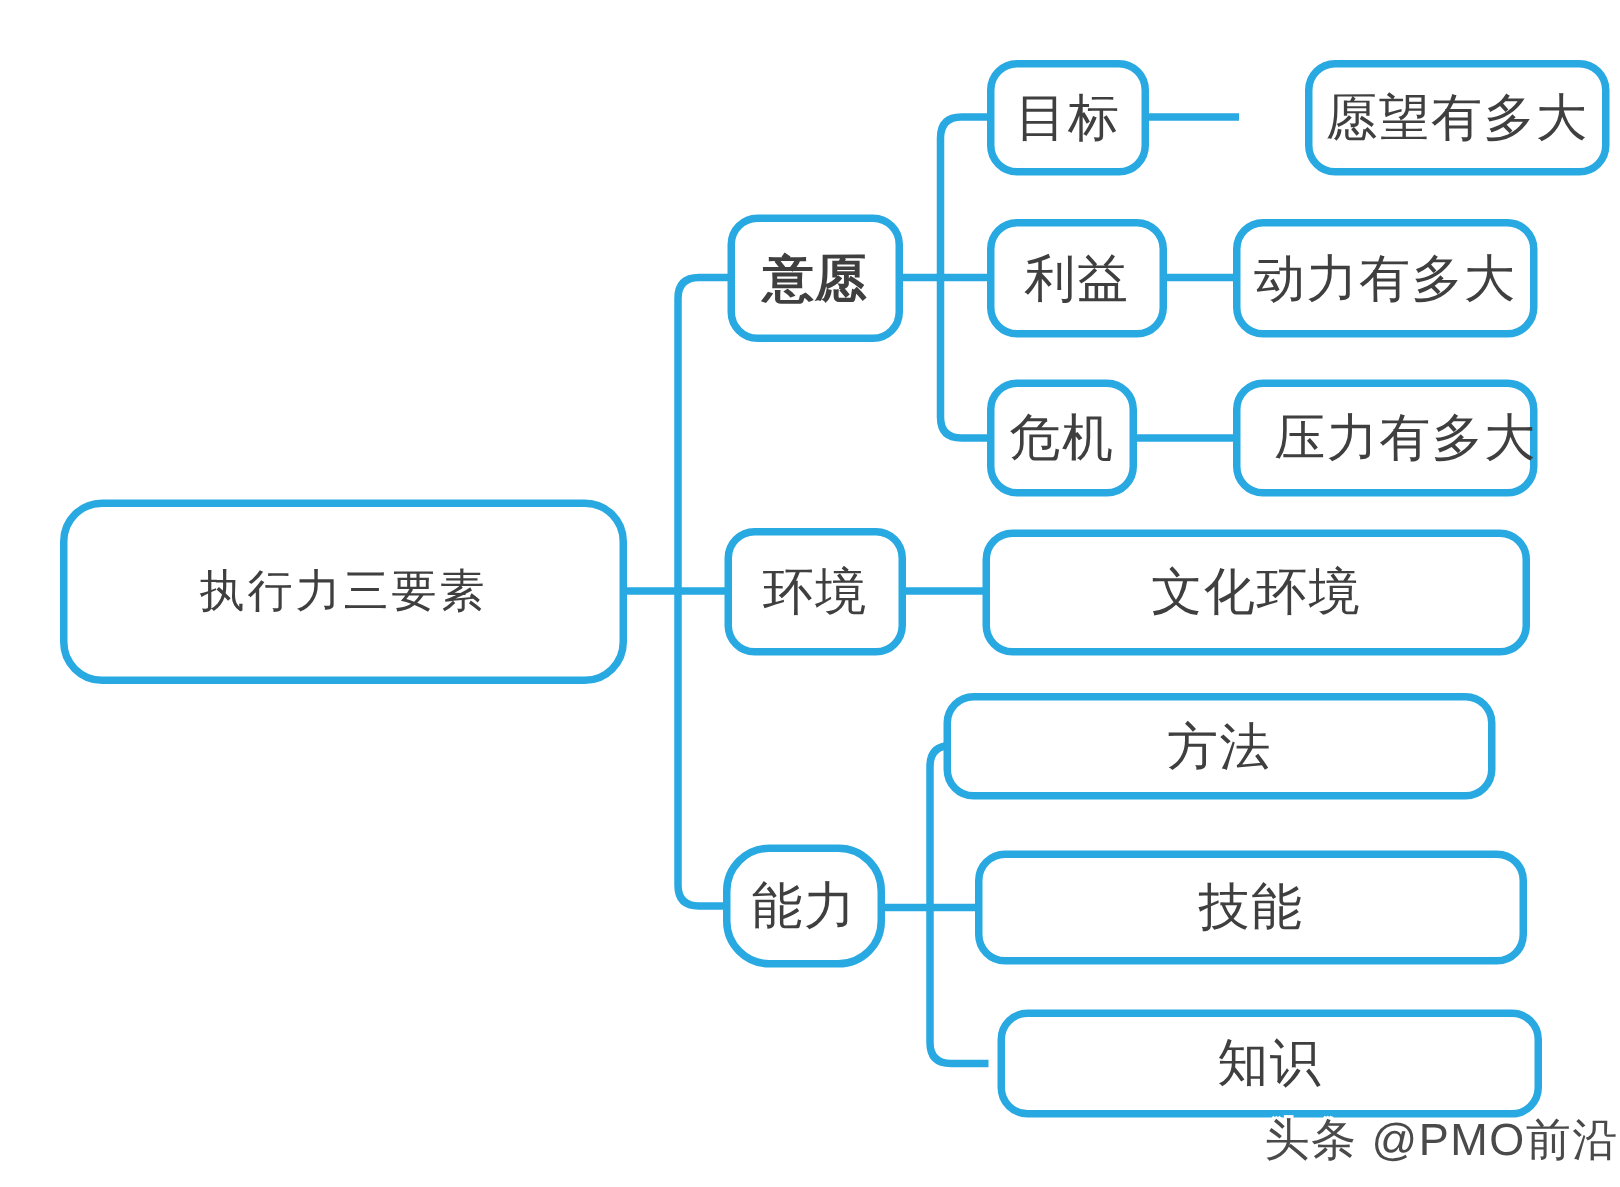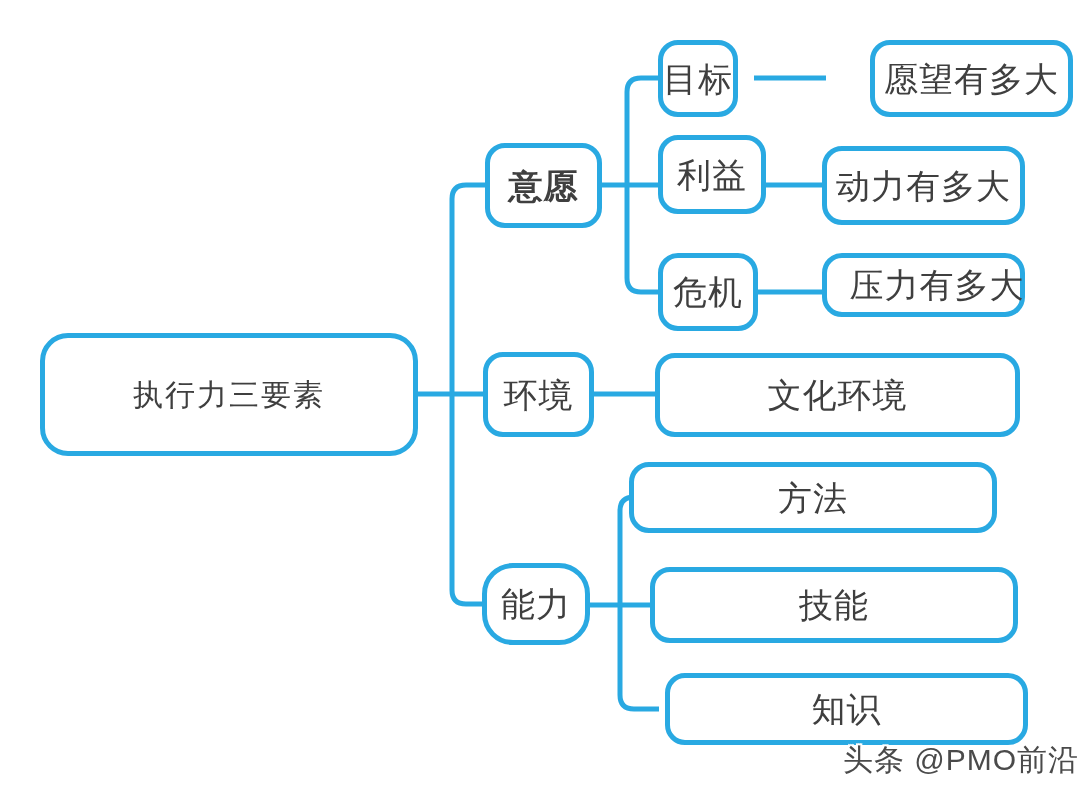--- a/index.html
+++ b/index.html
@@ -92,30 +92,30 @@
 
     <path d="M 586 605 H 654"></path>
 
     <path d="M 656 497 H 634 Q 620 497 620 511 V 695 Q 620 709 634 709 H 659"></path>
   </svg>
 
   <div class="node root" style="left:40px; top:333px; width:378px; height:123px;">执行力三要素</div>
 
   <div class="node" style="left:485px; top:143px; width:117px; height:85px;font-weight:bold;">意愿</div>
 
-  <div class="node" style="left:658px; top:40px; width:80px; height:77px;">目标</div>
+  <div class="node" style="left:658px; top:40px; width:108px; height:77px;">目标</div>
   <div class="node" style="left:870px; top:40px; width:203px; height:77px;">愿望有多大</div>
 
-  <div class="node" style="left:658px; top:135px; width:108px; height:79px;">利益</div>
+  <div class="node" style="left:658px; top:146px; width:120px; height:79px;">利益</div>
   <div class="node" style="left:822px; top:146px; width:203px; height:79px;">动力有多大</div>
 
   <div class="node" style="left:658px; top:253px; width:100px; height:78px;">危机</div>
-  <div class="node" style="left:822px; top:253px; width:203px; height:64px;padding-left:27px;">压力有多大</div>
+  <div class="node" style="left:822px; top:253px; width:203px; height:78px;padding-left:27px;">压力有多大</div>
 
-  <div class="node" style="left:483px; top:352px; width:111px; height:85px;">环境</div>
+  <div class="node" style="left:483px; top:352px; width:121px; height:85px;">环境</div>
   <div class="node" style="left:655px; top:353px; width:365px; height:84px;">文化环境</div>
 
   <div class="node" style="left:482px; top:563px; width:108px; height:82px;border-radius:31px;">能力</div>
   <div class="node" style="left:629px; top:462px; width:368px; height:71px;">方法</div>
   <div class="node" style="left:650px; top:567px; width:368px; height:76px;">技能</div>
   <div class="node" style="left:665px; top:673px; width:363px; height:72px;">知识</div>
 
   <div class="watermark" style="left:843px; top:740px;">头条 @PMO前沿</div>
 
 </div>

